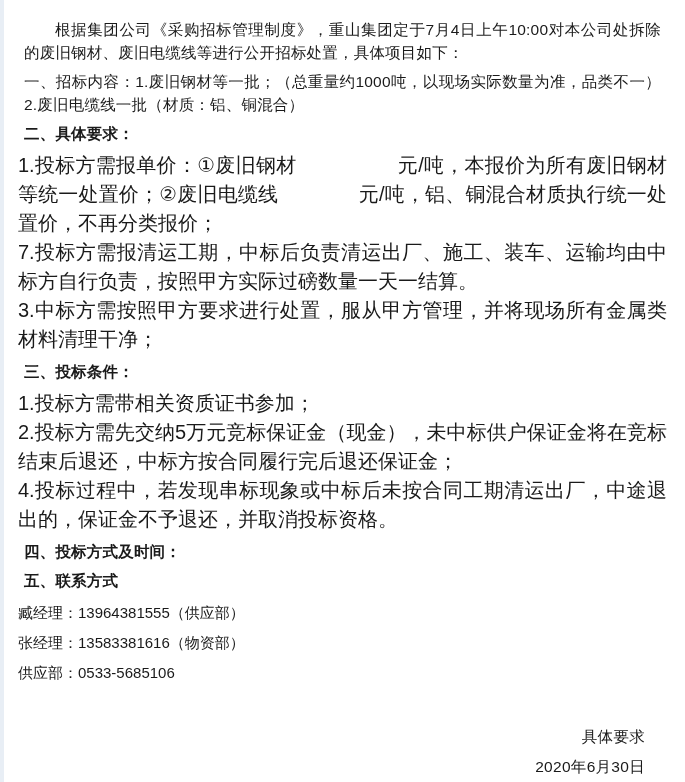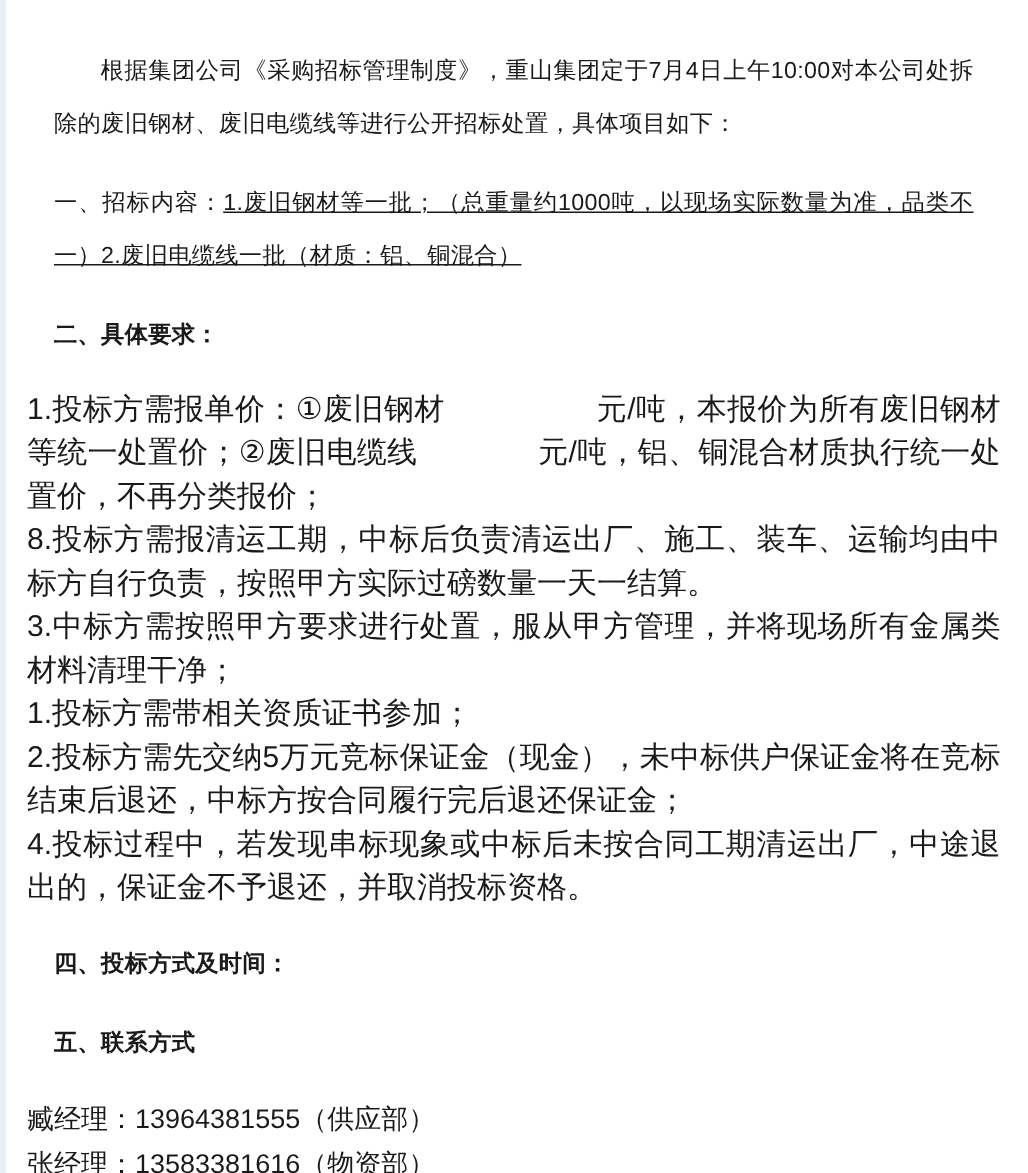--- a/index.html
+++ b/index.html
@@ -24,23 +24,23 @@
   }
   .left-rule {
     position: absolute;
     left: 0;
     top: 0;
     width: 4px;
     height: 782px;
     background: #e8eef5;
   }
   p, div.para {
-    margin: 18px;
+    margin: 6px;
     font-size: 15.5px;
-    line-height: 35px;
+    line-height: 23px;
     letter-spacing: 0.2px;
     text-align: justify;
   }
   .intro {
     text-indent: 2em;
     margin-bottom: 3px;
   }
   .heading {
     font-weight: bold;
     font-size: 16.5px;
@@ -49,21 +49,21 @@
   }
   .heading-inline {
     font-weight: normal;
   }
   .item {
     font-size: 20px;
     line-height: 29px;
     text-align: justify;
   }
   .contact-line {
-    font-size: 18px;
+    font-size: 15px;
     line-height: 30px;
   }
   .sign {
     margin-top: 34px;
     text-align: right;
     font-size: 15.5px;
     line-height: 30px;
     padding-right: 22px;
   }
   .sign div {
@@ -72,28 +72,29 @@
 </style>
 </head>
 <body>
 
 <div class="page">
   <div class="left-rule"></div>
 
   <p class="intro">根据集团公司《采购招标管理制度》，重山集团定于7月4日上午10:00对本公司处拆除的废旧钢材、废旧电缆线等进行公开招标处置，具体项目如下：</p>
 
   <div class="para heading">
-    <span class="heading-inline">一、招标内容：</span><span style="font-weight:normal;font-size:15.5px;text-decoration:underline;">1.废旧钢材等一批；（总重量约1000吨，以现场实际数量为准，品类不一）2.废旧电缆线一批（材质：铝、铜混合）</span>
+    <span class="heading-inline">一、招标内容：</span><span style="font-weight:normal;font-size:15.5px;">1.废旧钢材等一批；（总重量约1000吨，以现场实际数量为准，品类不一）2.废旧电缆线一批（材质：铝、铜混合）</span>
   </div>
 
   <div class="para heading">二、具体要求：</div>
   <div class="item">1.投标方需报单价：①废旧钢材　　　　　元/吨，本报价为所有废旧钢材等统一处置价；②废旧电缆线　　　　元/吨，铝、铜混合材质执行统一处置价，不再分类报价；</div>
-  <div class="item">8.投标方需报清运工期，中标后负责清运出厂、施工、装车、运输均由中标方自行负责，按照甲方实际过磅数量一天一结算。</div>
+  <div class="item">7.投标方需报清运工期，中标后负责清运出厂、施工、装车、运输均由中标方自行负责，按照甲方实际过磅数量一天一结算。</div>
   <div class="item">3.中标方需按照甲方要求进行处置，服从甲方管理，并将现场所有金属类材料清理干净；</div>
 
+  <div class="para heading">三、投标条件：</div>
   <div class="item">1.投标方需带相关资质证书参加；</div>
   <div class="item">2.投标方需先交纳5万元竞标保证金（现金），未中标供户保证金将在竞标结束后退还，中标方按合同履行完后退还保证金；</div>
   <div class="item">4.投标过程中，若发现串标现象或中标后未按合同工期清运出厂，中途退出的，保证金不予退还，并取消投标资格。</div>
 
   <div class="para heading">四、投标方式及时间：</div>
 
   <div class="para heading">五、联系方式</div>
   <div class="contact-line">臧经理：13964381555（供应部）</div>
   <div class="contact-line">张经理：13583381616（物资部）</div>
   <div class="contact-line">供应部：0533-5685106</div>

